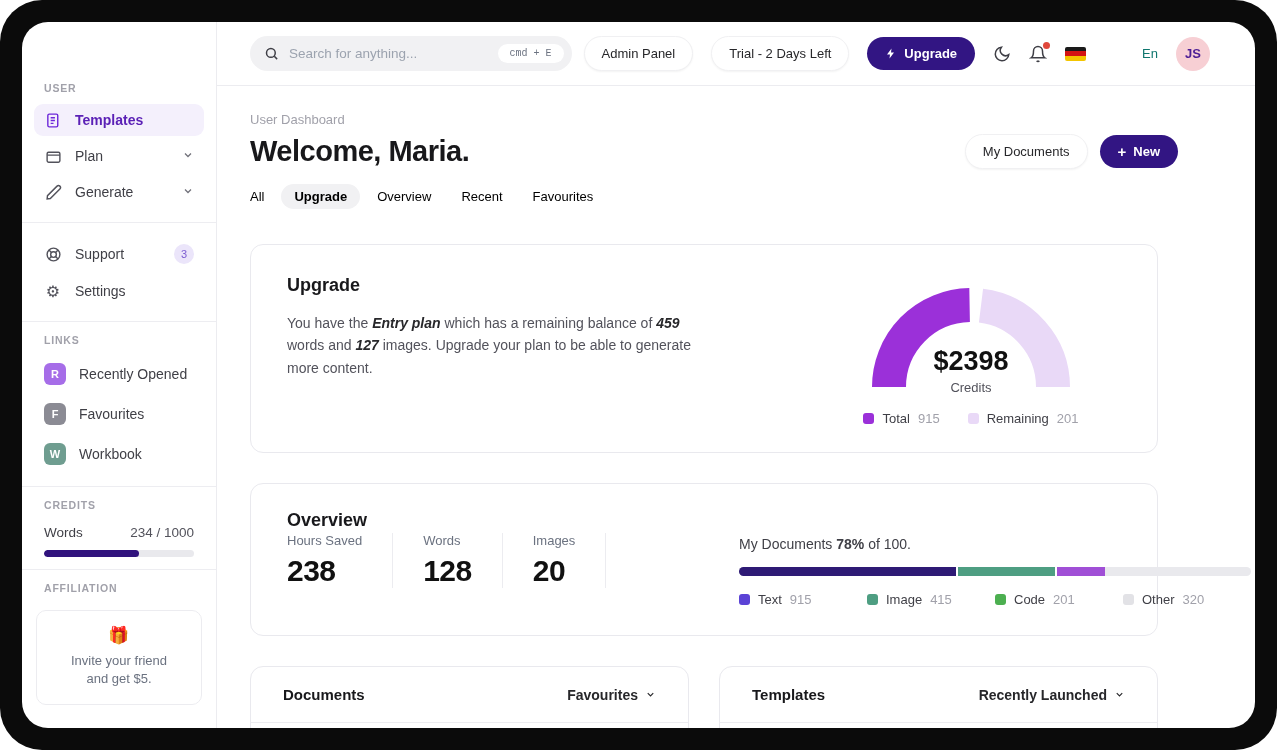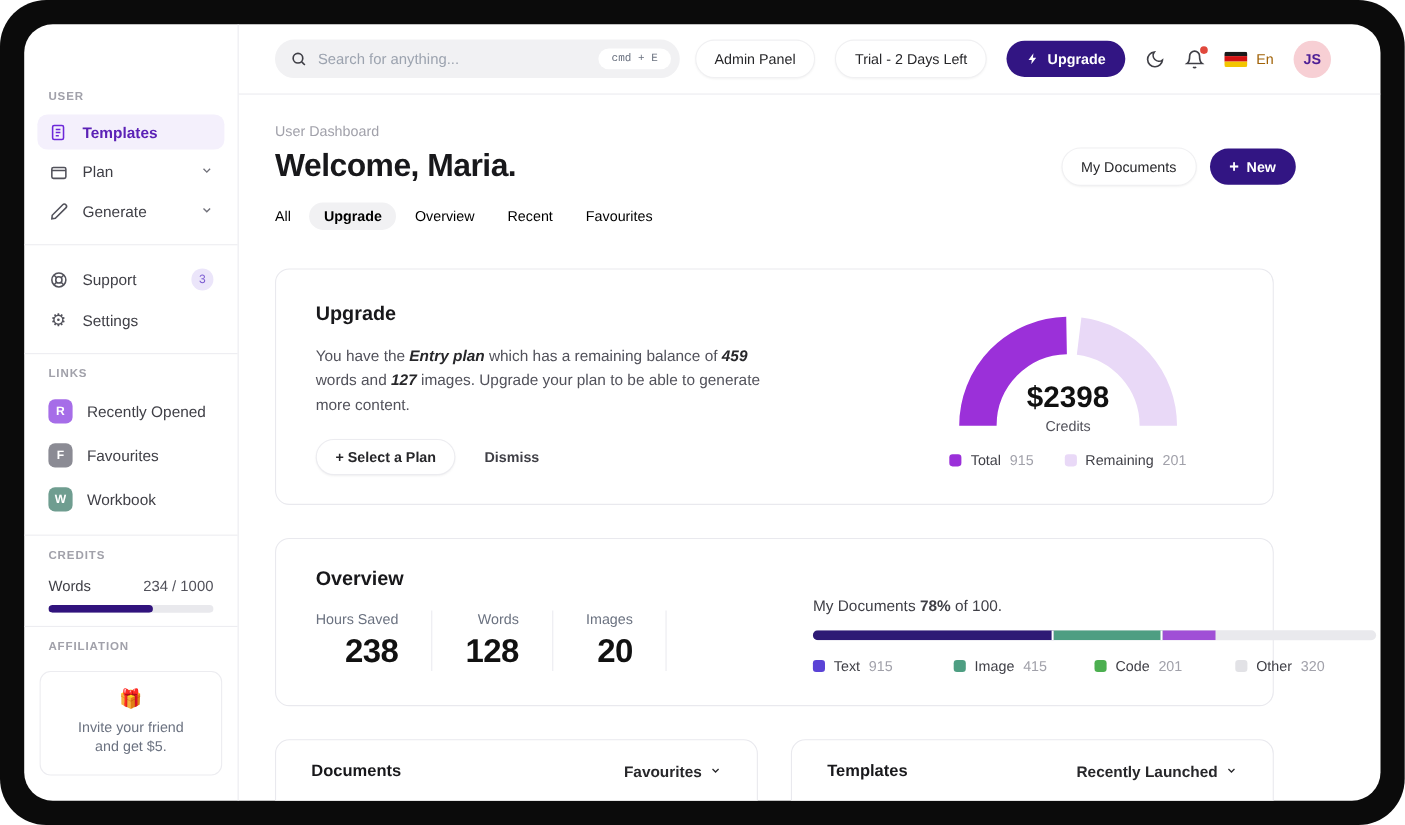--- a/index.html
+++ b/index.html
@@ -35,21 +35,21 @@
   .search input { border:none; background:transparent; outline:none; flex:1; font-size:13.5px; color:#3f3f46; font-family:"Liberation Sans",sans-serif; }
   .search input::placeholder { color:#9ca3af; }
   .kbd { background:#fff; border-radius:999px; padding:4px 12px; font-family:"Liberation Mono",monospace; font-size:10px; color:#6b7280; }
   .pill-btn { background:#fff; border:1px solid #f0f0f2; box-shadow:0 1px 2px rgba(0,0,0,.05); border-radius:999px; padding:9px 17px; font-size:13px; color:#27272a; cursor:pointer; white-space:nowrap; }
   .dark-btn { background:#321583; color:#fff; border:none; border-radius:999px; padding:9px 18px; font-size:13px; font-weight:600; display:flex; align-items:center; gap:7px; cursor:pointer; white-space:nowrap; }
   .top-right { margin-left:auto; display:flex; align-items:center; gap:18px; }
   .icon-btn { color:#3f3f46; cursor:pointer; display:flex; position:relative; }
   .notif-dot { position:absolute; top:-3px; right:-3px; width:7px; height:7px; border-radius:50%; background:#e0483c; }
   .flag { width:21px; height:14px; border-radius:2px; overflow:hidden; display:flex; flex-direction:column; flex:none; }
   .flag div { flex:1; }
-  .lang { font-size:13px; color:#a16207; }
+  .lang { font-size:13px; color:#0f766e;margin-left:48px; }
   .avatar { width:34px; height:34px; border-radius:50%; background:#f7cfd4; color:#4c1d95; font-size:13px; font-weight:700; display:flex; align-items:center; justify-content:center; cursor:pointer; }
 
   .content { flex:1; overflow:hidden; padding:26px 77px 0 33px; }
   .breadcrumb { font-size:13px; color:#a1a1aa; }
   .head-row { display:flex; align-items:center; margin-top:7px; }
   .page-title { font-size:29px; font-weight:800; color:#18181b; letter-spacing:-.5px; }
   .head-actions { margin-left:auto; display:flex; gap:12px; align-items:center; }
   .tabs { display:flex; align-items:center; gap:30px; margin-top:20px; font-size:13px; color:#000000; }
   .tab { cursor:pointer; }
   .tab.active { background:#f1f1f3; border-radius:999px; padding:5px 13px; font-weight:700; margin:-5px -13px; }
@@ -67,21 +67,21 @@
   .gauge-center { position:absolute; inset:0; display:flex; flex-direction:column; align-items:center; justify-content:flex-end; padding-bottom:2px; }
   .gauge-val { font-size:27px; font-weight:800; color:#111; }
   .gauge-sub { font-size:13px; color:#52525b; margin-top:3px; }
   .legend-row { display:flex; gap:28px; margin-top:14px; }
   .legend-item { display:flex; align-items:center; gap:8px; font-size:13px; color:#3f3f46; }
   .legend-sq { width:11px; height:11px; border-radius:3px; flex:none; }
   .legend-num { color:#a1a1aa; }
 
   .overview-card { margin-top:30px; padding:26px 36px 28px; display:flex; }
   .ov-left { width:430px; flex:none; }
-  .stats-row { display:flex; margin-top:18px;text-align:right; }
+  .stats-row { display:flex; margin-top:2px; }
   .stat { padding-right:30px; margin-right:30px; border-right:1px solid #ececf0; }
   .stat:last-child { border-right:1px solid #ececf0; }
   .stat-label { font-size:13px; color:#6b7280; }
   .stat-value { font-size:30px; font-weight:800; color:#111; margin-top:6px; letter-spacing:-.5px; }
   .ov-right { flex:1; padding:26px 0 0 22px; }
   .ov-caption { font-size:14px; color:#3f3f46; }
   .stacked-bar { display:flex; height:9px; border-radius:99px; overflow:hidden; background:#e9e9ed; margin-top:15px; }
   .stacked-bar .seg { height:100%; border-right:2px solid #fff; }
   .stacked-bar .seg:last-child { border-right:none; }
   .ov-legend { display:flex; margin-top:16px; }
@@ -274,24 +274,20 @@
         <span class="tab active">Upgrade</span>
         <span class="tab">Overview</span>
         <span class="tab">Recent</span>
         <span class="tab">Favourites</span>
       </div>
 
       <section class="card upgrade-card">
         <div>
           <h2 class="card-h2">Upgrade</h2>
           <p class="upgrade-text"><span>You have the </span><b>Entry plan</b><span> which has a remaining balance of </span><b>459</b><span> words and </span><b>127</b><span> images. Upgrade your plan to be able to generate more content.</span></p>
-          <div class="upgrade-actions">
-            <button class="outline-btn">+ Select a Plan</button>
-            <button class="text-btn">Dismiss</button>
-          </div>
         </div>
 
         <div class="gauge-wrap">
           <div class="gauge-box">
             <svg width="230" height="122" viewBox="0 0 230 122">
               <path d="M 33 112 A 82 82 0 0 1 113.6 30" fill="none" stroke-width="34" stroke="#9b30d9"></path>
               <path d="M 125 30.6 A 82 82 0 0 1 197 112" fill="none" stroke-width="34" stroke="#e9d9f7"></path>
             </svg>
             <div class="gauge-center">
               <div class="gauge-val">$2398</div>

